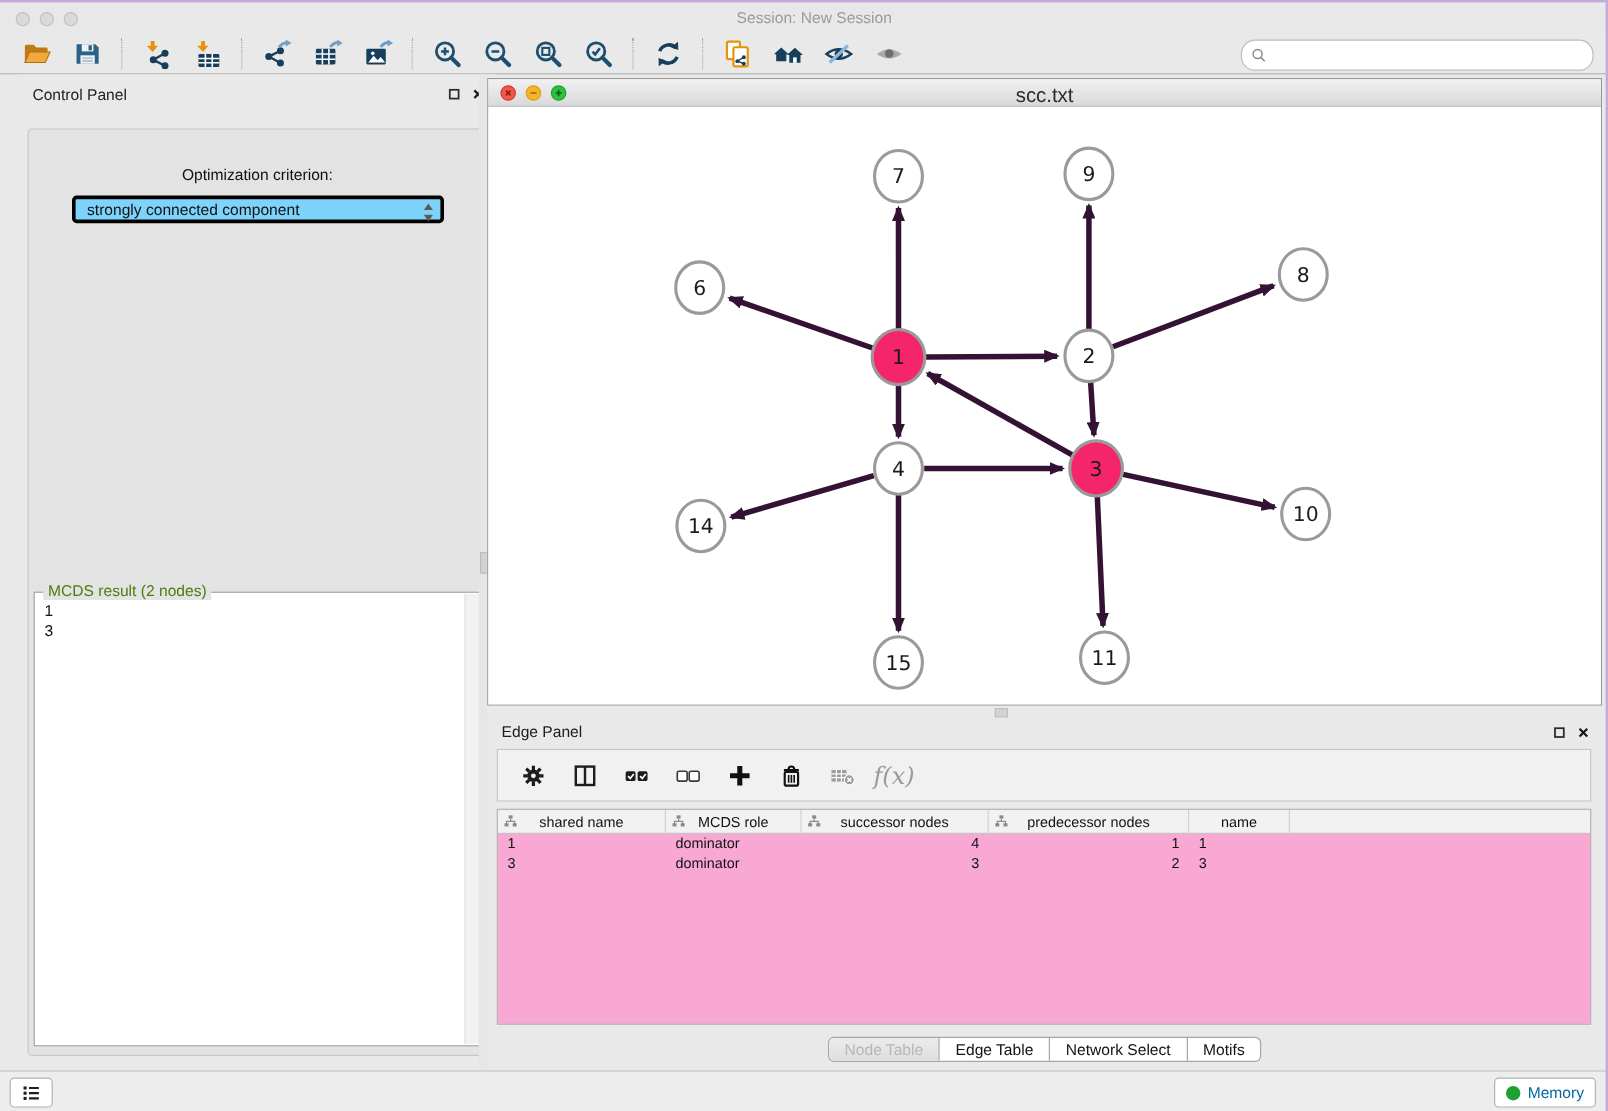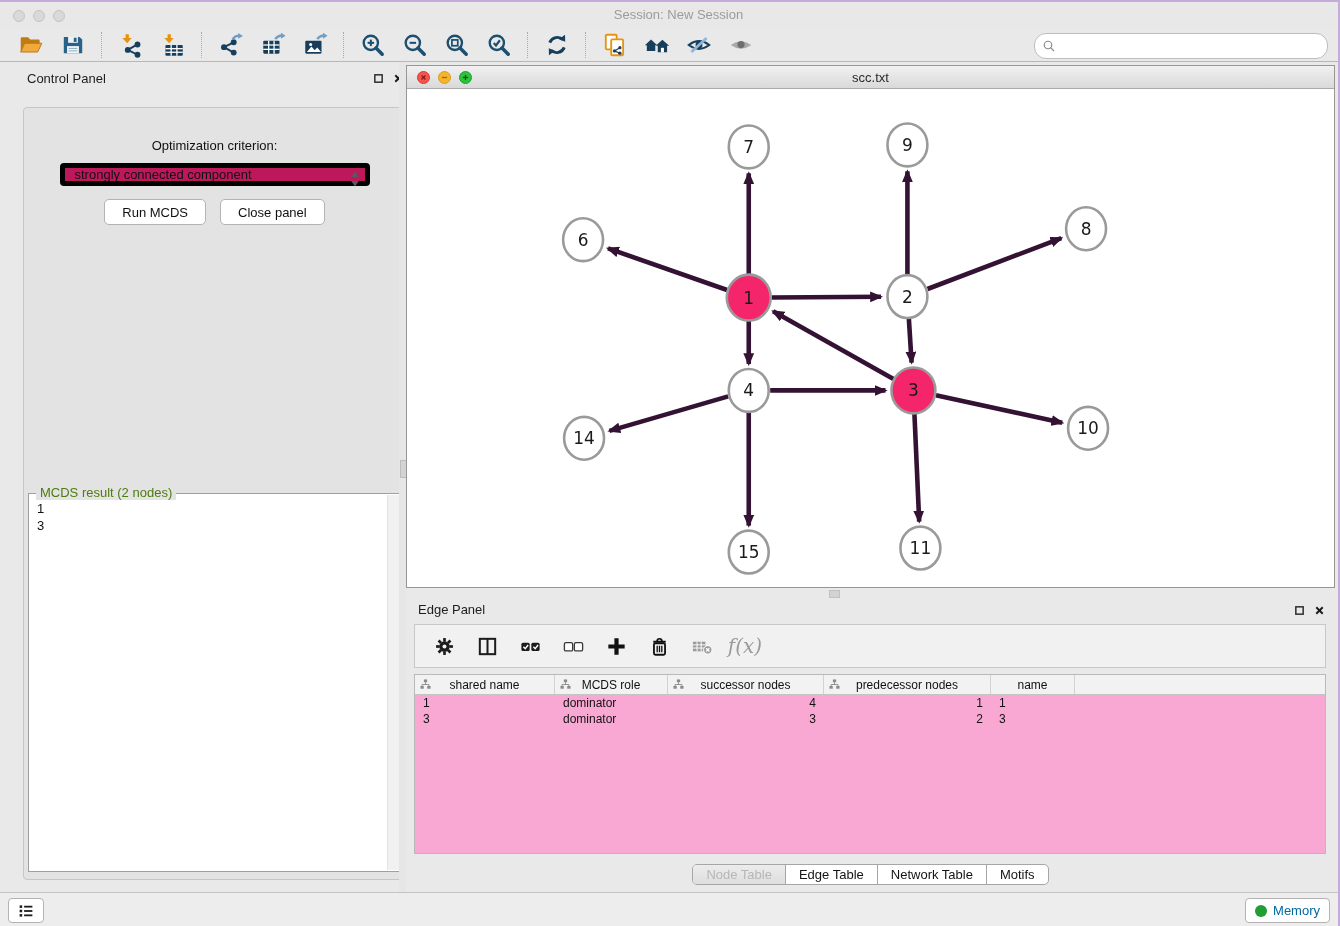--- a/index.html
+++ b/index.html
@@ -35,22 +35,22 @@
   #cp-header .panel-header-title{position:absolute;left:12px;top:9px;}
   .segmented{display:inline-flex;background:#fff;border:1px solid #a6a6a6;border-radius:5px;
              overflow:hidden;}
   .seg{padding:2px 13px;font-size:13px;color:#141414;border-right:1px solid #a6a6a6;white-space:nowrap;}
   .seg:last-child{border-right:none;}
   .seg.selected{background:linear-gradient(#ececec,#dedede);color:#b7b7b7;}
   #ctrl-tabs{position:absolute;left:0;top:34px;width:100%;text-align:center;z-index:2;}
   #cp-content{position:absolute;left:8px;right:8px;top:45px;bottom:12px;background:#e3e3e3;
               border:1px solid #c6c6c6;border-radius:4px;}
   #opt-label{margin-top:30px;text-align:center;font-size:13px;color:#111;}
-  #criterion{position:relative;margin:10px auto 0;width:310px;height:23px;background:#be185d;
-             border:5px solid #000000;border-radius:4px;font-size:13px;color:#111;
+  #criterion{position:relative;margin:10px auto 0;width:310px;height:23px;background:#7dd3fc;
+             border:3px solid #000000;border-radius:4px;font-size:13px;color:#111;
              display:flex;align-items:center;padding-left:10px;box-sizing:border-box;}
   #criterion .stepper{position:absolute;right:5px;top:2px;}
   #cp-buttons{margin-top:13px;display:flex;justify-content:center;gap:14px;}
   .aq-btn{height:24px;background:#fff;border:1px solid #b3b3b3;border-radius:5px;
           font-size:13px;color:#111;display:flex;align-items:center;padding:0 17px;}
   #result-box{position:absolute;left:4px;right:4px;top:385px;bottom:7px;background:#fff;
               border:1px solid #9f9f9f;}
   #result-legend{position:absolute;left:7px;top:-9px;background:#e3e3e3;padding:0 4px;
                  font-size:13px;color:#4d7c0f;}
   #result-lines{position:absolute;left:0;top:2px;right:13px;bottom:0;padding:4px 8px;
@@ -65,21 +65,21 @@
   #h-divider .grip{position:absolute;left:423px;top:2px;width:9px;height:6px;background:#d3d3d3;
                    border:1px solid #c0c0c0;}
   
   #network-window{position:absolute;left:406px;top:65px;width:929px;height:523px;background:#fff;
                   border:1px solid #969696;box-sizing:border-box;}
   #net-titlebar{position:absolute;left:0;top:0;width:100%;height:23px;
                 background:linear-gradient(#f1f1f1,#d9d9d9);border-bottom:1px solid #aaa;
                 box-sizing:border-box;}
   .tl{position:absolute;top:5px;width:13px;height:13px;border-radius:50%;box-sizing:border-box;
       display:flex;align-items:center;justify-content:center;}
-  #net-title{position:absolute;left:0;right:0;top:4px;text-align:center;font-size:13px;color:#2a2a2a;}
+  #net-title{position:absolute;left:0;right:0;top:4px;text-align:center;font-size:17px;color:#2a2a2a;}
   #net-canvas{position:absolute;left:0;top:23px;right:0;bottom:0;background:#fff;}
   #graph-svg{width:100%;height:100%;display:block;}
   
   #table-panel{position:absolute;left:406px;top:598px;width:929px;height:294px;background:#e9e9e9;}
   #tp-header{position:absolute;left:0;top:0;width:100%;height:24px;}
   #tp-header .panel-header-title{position:absolute;left:12px;top:4px;}
   #tbl-toolbar{position:absolute;left:8px;right:9px;top:26px;height:44px;background:#f1f1f1;
                border:1px solid #c8c8c8;display:flex;align-items:center;padding-left:16px;
                box-sizing:border-box;gap:17px;}
   .tt-btn{display:flex;align-items:center;justify-content:center;width:26px;height:26px;}
@@ -308,28 +308,20 @@
     <div id="cp-content">
       <div id="opt-label">Optimization criterion:</div>
       <div id="criterion">
         <span>strongly connected component</span>
         <span class="stepper">
           <svg viewBox="0 0 10 18" width="10" height="18">
               <path d="M5 1.5 L8.8 7 H1.2 Z" fill="#5a5a5a"></path>
               <path d="M5 16.5 L1.2 11 H8.8 Z" fill="#5a5a5a"></path>
             </svg>
         </span>
-      </div>
-      <div id="cp-buttons">
-        <div class="aq-btn">
-            <span>Run MCDS</span>
-          </div>
-        <div class="aq-btn">
-            <span>Close panel</span>
-          </div>
       </div>
       <div id="result-box">
         <span id="result-legend">MCDS result (2 nodes)</span>
         <div id="result-lines">
             <div>1</div>
             <div>3</div>
           </div>
         <div id="result-scroll"></div>
       </div>
     </div>
@@ -575,21 +567,21 @@
             <div class="td" style="width: 113px; text-align: left;">dominator</div>
             <div class="td" style="width: 156px; text-align: right;">3</div>
             <div class="td" style="width: 167px; text-align: right;">2</div>
             <div class="td" style="width: 84px; text-align: left;">3</div>
           </div>
         </div>
     </div>
     <div id="tbl-tabs"><span class="segmented">
           <span class="seg selected">Node Table</span>
           <span class="seg">Edge Table</span>
-          <span class="seg">Network Table</span>
+          <span class="seg">Network Select</span>
           <span class="seg">Motifs</span>
         </span></div>
   </div>
 
   <div id="statusbar">
     <div id="status-list-btn">
       <svg viewBox="0 0 24 24">
           <g fill="#1c1c1c">
             <rect x="3.5" y="4.5" width="3.4" height="3.4"></rect>
             <rect x="3.5" y="10.3" width="3.4" height="3.4"></rect>

